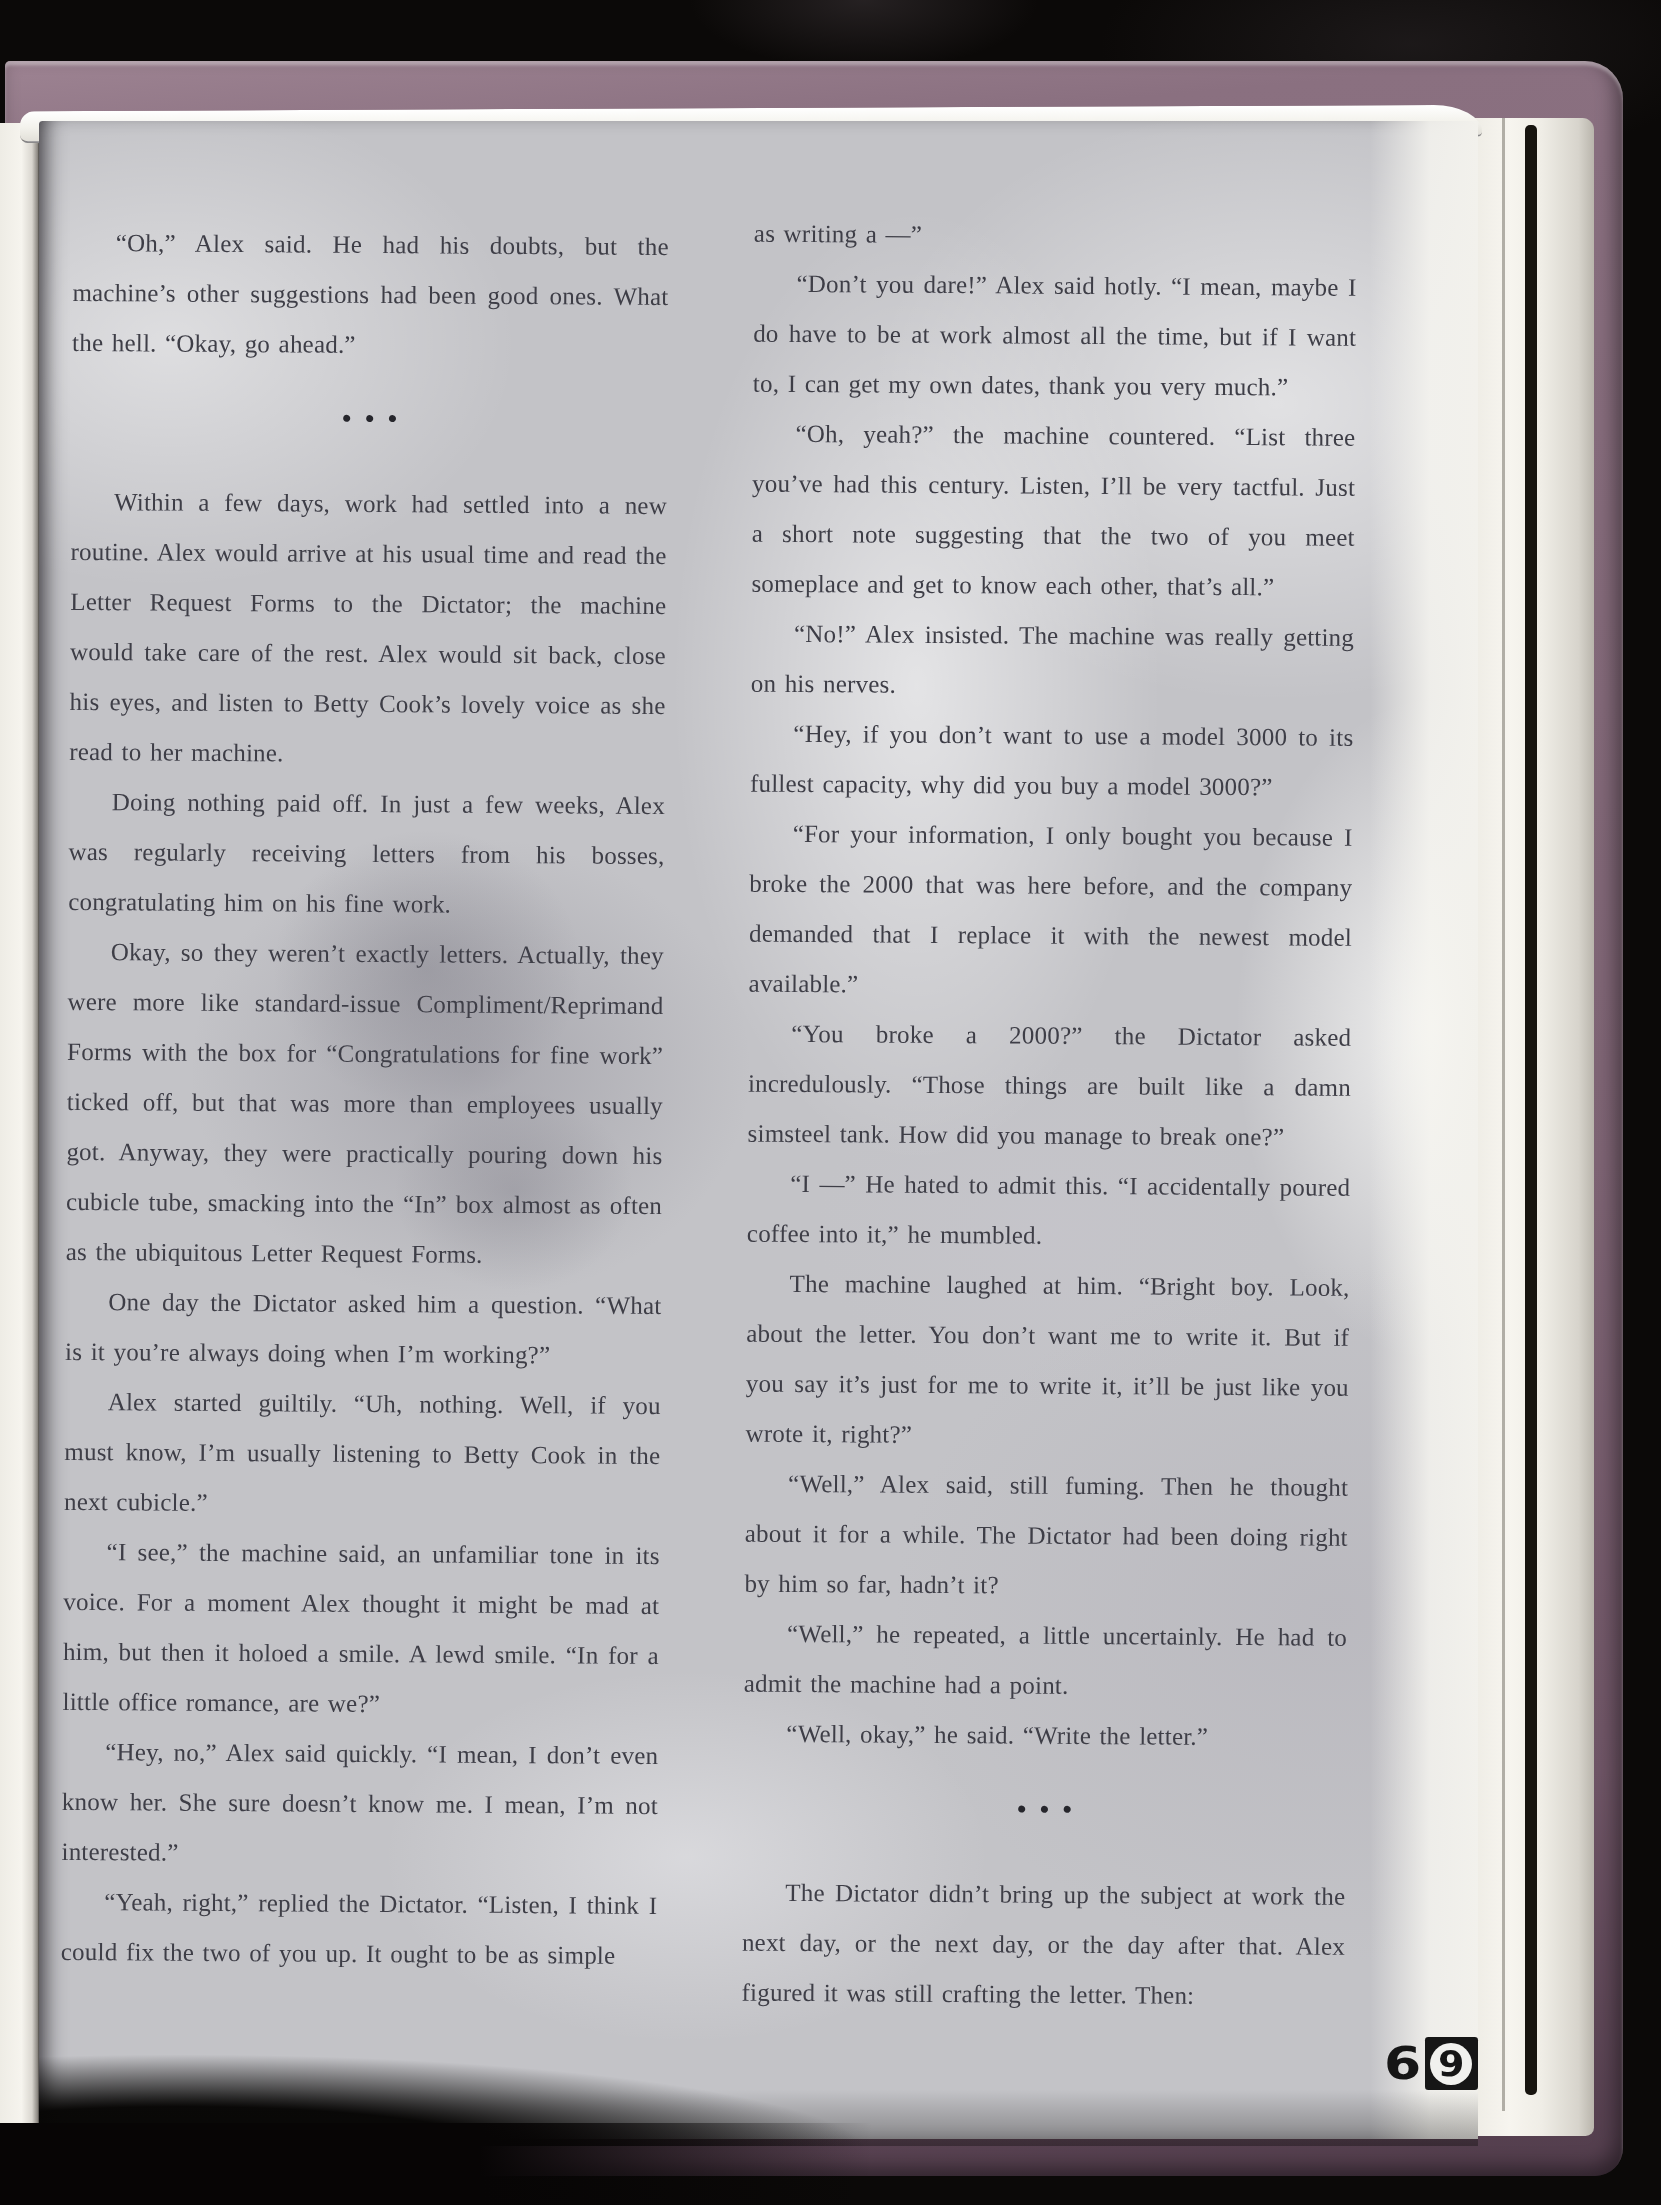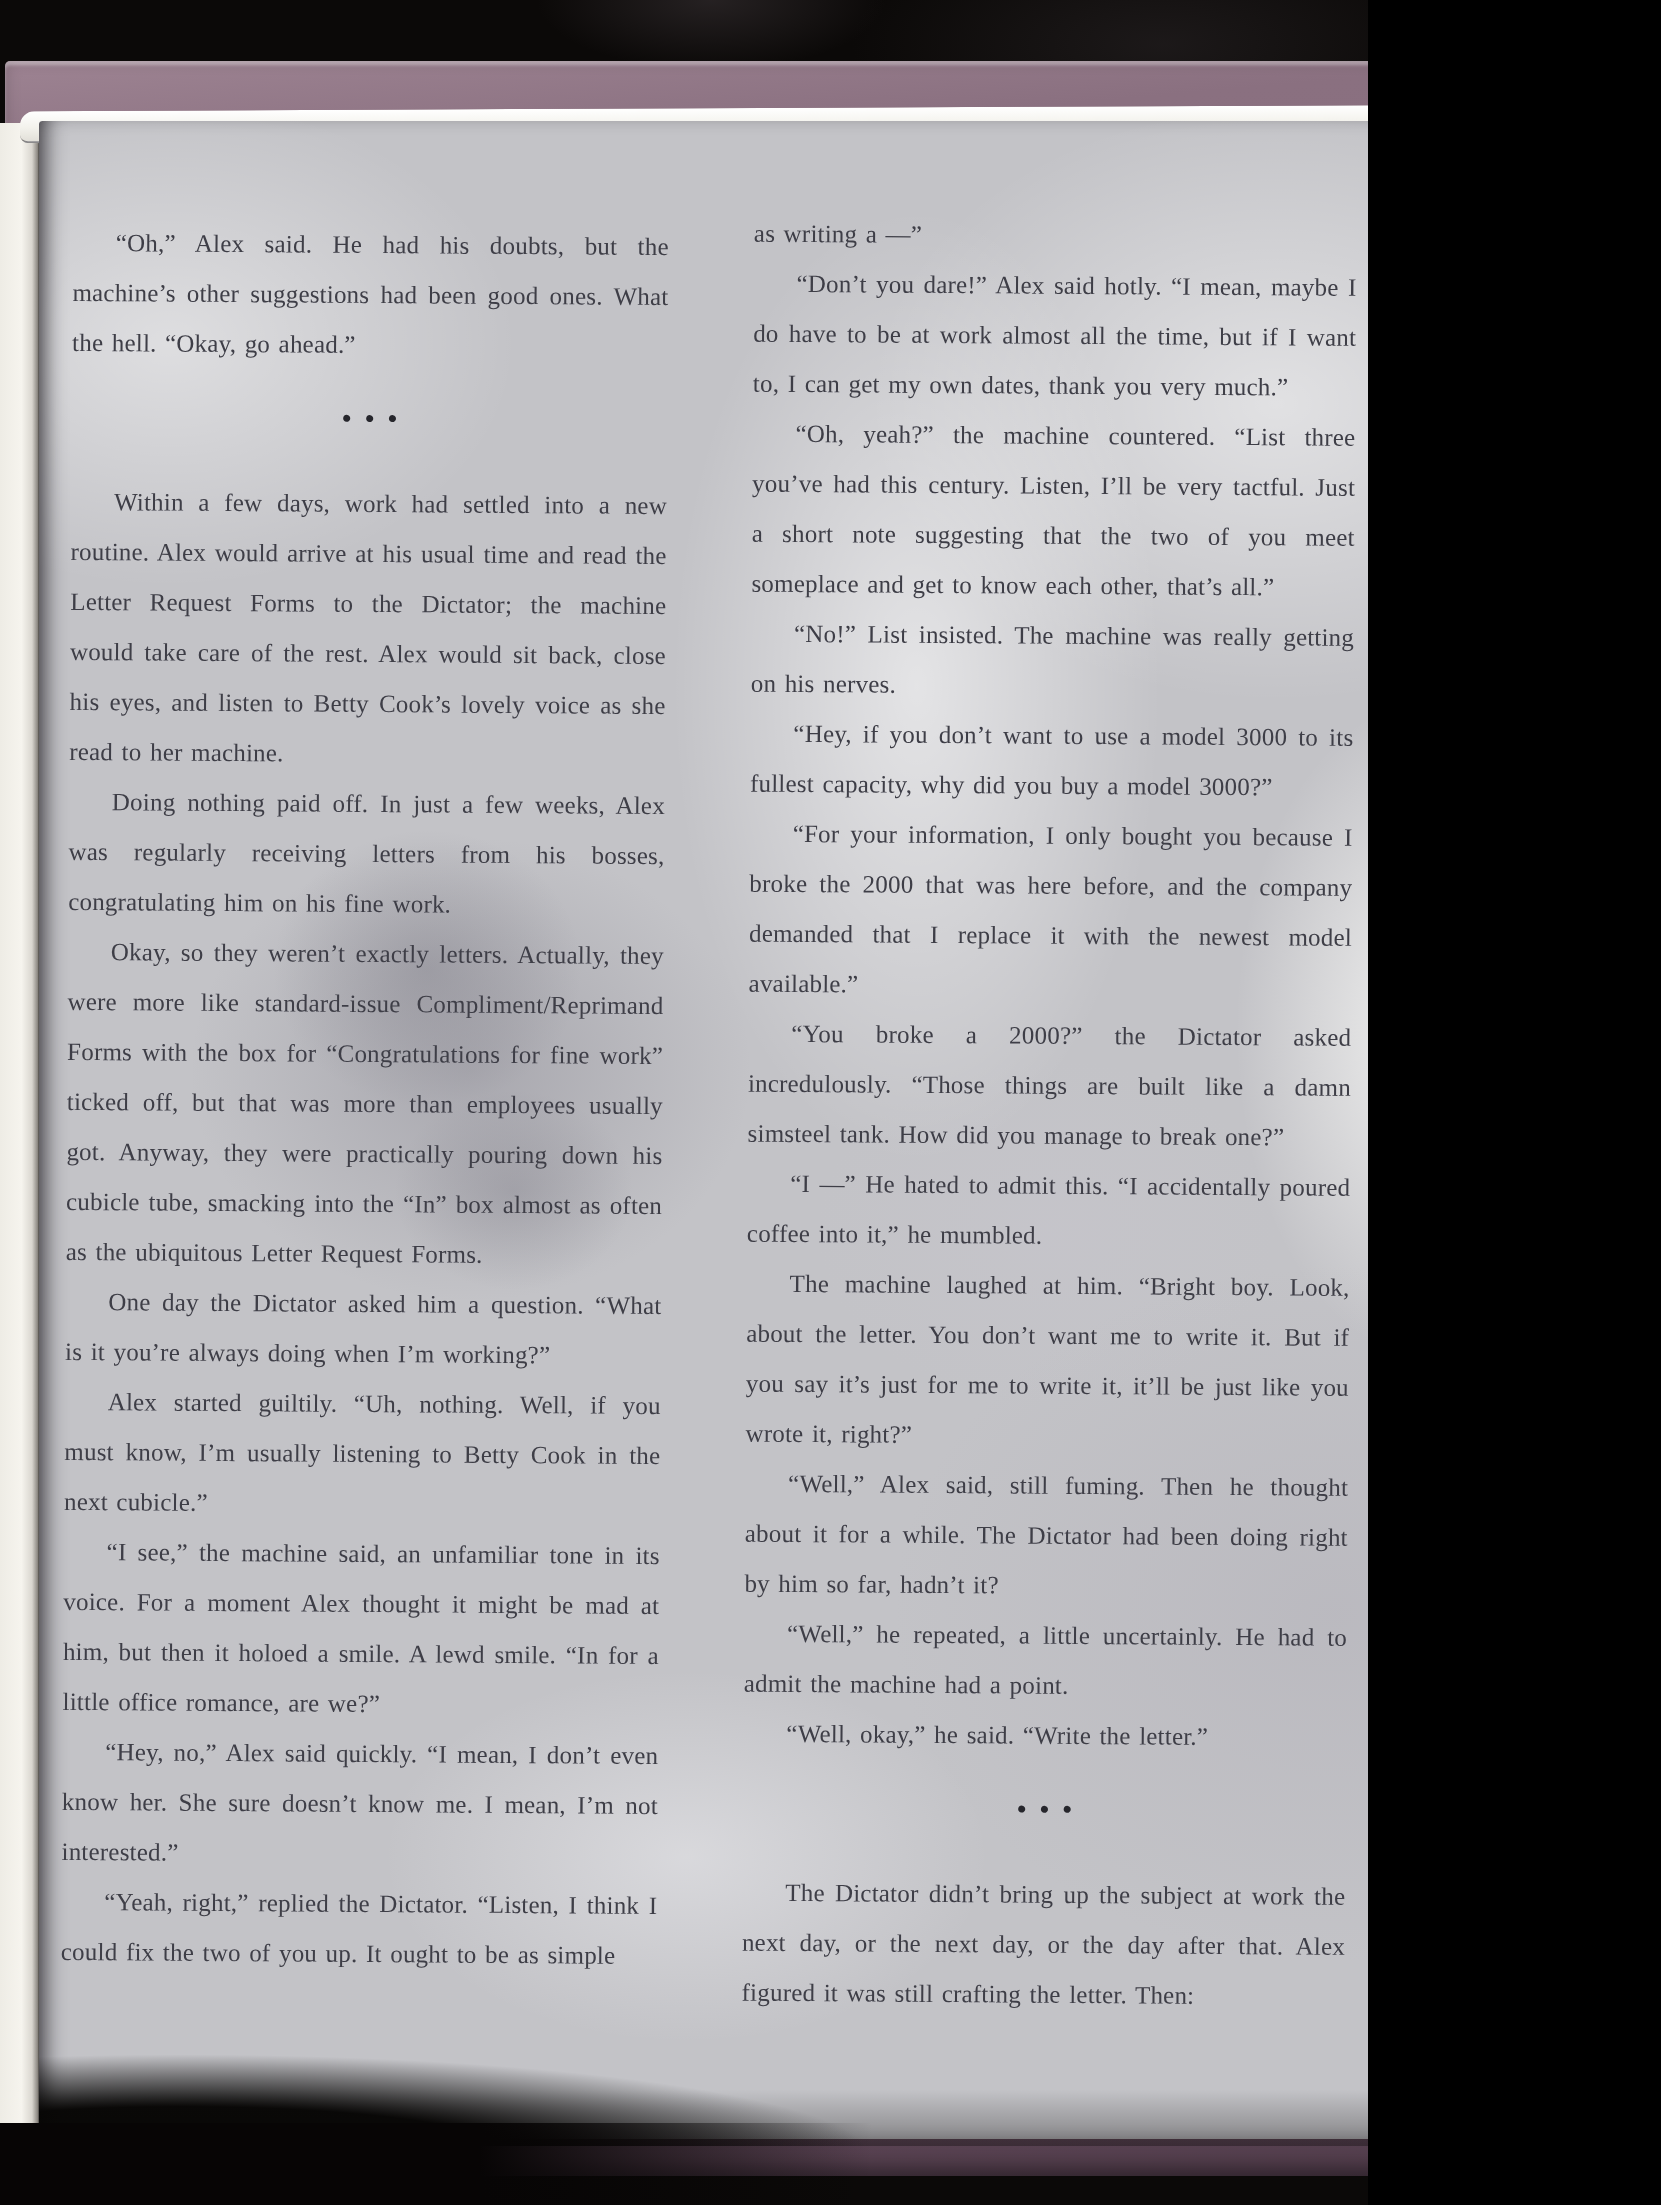--- a/index.html
+++ b/index.html
@@ -1,17 +1,17 @@
 <!DOCTYPE html>
 <html style="font-size:13.3px"><head>
 <meta charset="utf-8">
 <style>
   html,body{margin:0;padding:0;background:#000;}
   .scene{
-    position:relative;width:1368px;height:2205px;overflow:hidden;
+    position:relative;width:1661px;height:2205px;overflow:hidden;
     background:
       radial-gradient(ellipse 249px 100px at 52% 0%, rgba(70,62,66,0.45), transparent 70%),
       radial-gradient(ellipse 415px 166px at 85% 2%, rgba(45,40,42,0.5), transparent 75%),
       #0b0908;
     font-family:"Liberation Serif","DejaVu Serif",serif;
   }
   
   .cover{
     position:absolute;left:5px;top:61px;width:1618px;height:2115px;
     border-radius:5px 38px 28px 6.6px;
@@ -152,21 +152,21 @@
         <p class="para indent"><span>One day the Dictator asked him a question. “What is it you’re always doing when I’m working?”</span></p>
         <p class="para indent"><span>Alex started guiltily. “Uh, nothing. Well, if you must know, I’m usually listening to Betty Cook in the next cubicle.”</span></p>
         <p class="para indent"><span>“I see,” the machine said, an unfamiliar tone in its voice. For a moment Alex thought it might be mad at him, but then it holoed a smile. A lewd smile. “In for a little office romance, are we?”</span></p>
         <p class="para indent"><span>“Hey, no,” Alex said quickly. “I mean, I don’t even know her. She sure doesn’t know me. I mean, I’m not interested.”</span></p>
         <p class="para indent"><span>“Yeah, right,” replied the Dictator. “Listen, I think I could fix the two of you up. It ought to be as simple</span></p>
       </div>
     <div class="col col-right">
         <p class="para"><span>as writing a —”</span></p>
         <p class="para indent"><span>“Don’t you dare!” Alex said hotly. “I mean, maybe I do have to be at work almost all the time, but if I want to, I can get my own dates, thank you very much.”</span></p>
         <p class="para indent"><span>“Oh, yeah?” the machine countered. “List three you’ve had this century. Listen, I’ll be very tactful. Just a short note suggesting that the two of you meet someplace and get to know each other, that’s all.”</span></p>
-        <p class="para indent"><span>“No!” List insisted. The machine was really getting on his nerves.</span></p>
+        <p class="para indent"><span>“No!” Alex insisted. The machine was really getting on his nerves.</span></p>
         <p class="para indent"><span>“Hey, if you don’t want to use a model 3000 to its fullest capacity, why did you buy a model 3000?”</span></p>
         <p class="para indent"><span>“For your information, I only bought you because I broke the 2000 that was here before, and the company demanded that I replace it with the newest model available.”</span></p>
         <p class="para indent"><span>“You broke a 2000?” the Dictator asked incredulously. “Those things are built like a damn simsteel tank. How did you manage to break one?”</span></p>
         <p class="para indent"><span>“I —” He hated to admit this. “I accidentally poured coffee into it,” he mumbled.</span></p>
         <p class="para indent"><span>The machine laughed at him. “Bright boy. Look, about the letter. You don’t want me to write it. But if you say it’s </span><span class="ital">just</span><span> for me to write it, it’ll be just like </span><span class="ital">you</span><span> wrote it, right?”</span></p>
         <p class="para indent"><span>“Well,” Alex said, still fuming. Then he thought about it for a while. The Dictator had been doing right by him so far, hadn’t it?</span></p>
         <p class="para indent"><span>“Well,” he repeated, a little uncertainly. He had to admit the machine had a point.</span></p>
         <p class="para indent"><span>“Well, okay,” he said. “Write the letter.”</span></p>
         <div class="separator">•••</div>
         <p class="para indent"><span>The Dictator didn’t bring up the subject at work the next day, or the next day, or the day after that. Alex figured it was still crafting the letter. Then:</span></p>

